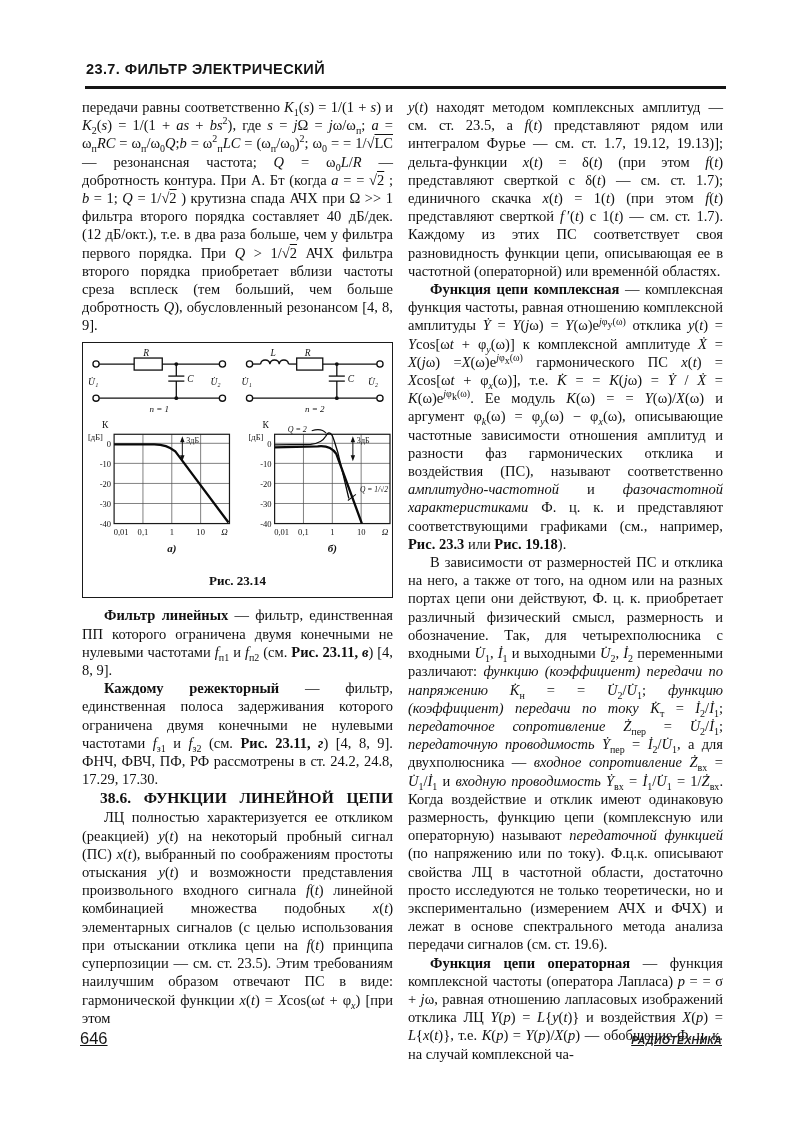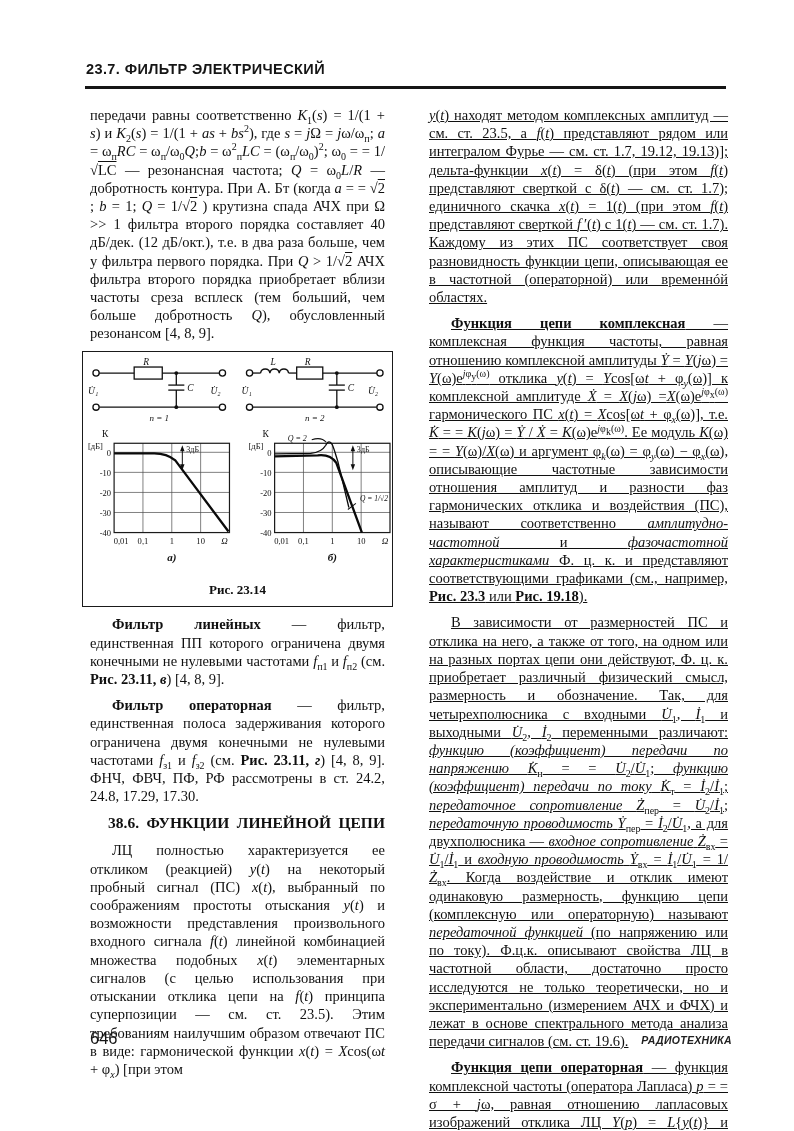--- a/index.html
+++ b/index.html
@@ -5,22 +5,22 @@
   html,body{margin:0;padding:0;background:#ffffff;}
   #page{position:relative;width:794px;height:1131px;background:#ffffff;color:#101010;overflow:hidden;}
   
   #running-head{position:absolute;left:86px;top:60px;width:640px;
     font:700 14.5px/18px "Liberation Sans",sans-serif;letter-spacing:.4px;color:#151515;}
   #head-rule{position:absolute;left:85px;top:86px;width:641px;height:3px;background:#151515;}
   
   .col{position:absolute;top:98px;font:14.5px/18.2px "Liberation Serif",serif;
     text-align:justify;color:#101010;}
   #col-left{left:82px;width:311px;}
-  #col-right{left:421px;width:315px;text-decoration:underline;}
-  .col p{margin:8px;}
+  #col-right{left:408px;width:315px;}
+  .col p{margin:0;}
   .indent{text-indent:22px;}
   .ov{text-decoration:overline;}
   sub,sup{font-size:10px;line-height:0;}
   .sec-head{font:700 15.5px/20px "Liberation Serif",serif;margin:1px 0 0 0;
     text-align:justify;text-align-last:justify;text-indent:18px;}
   
   #figure-box{border:1.6px solid #1a1a1a;margin:7px 0 8px 0;padding:5px 1px 1px 1px;background:#fff;}
   #figure-box svg{display:block;width:100%;height:auto;}
   .fig-text{font-family:"Liberation Serif",serif;fill:#101010;}
   .fig-it{font-style:italic;}
@@ -28,22 +28,22 @@
   .wire{stroke:#101010;stroke-width:1.3;fill:none;}
   .thick{stroke:#0a0a0a;stroke-width:2.3;fill:none;stroke-linejoin:round;}
   .thin{stroke:#0a0a0a;stroke-width:1.3;fill:none;stroke-linejoin:round;}
   .grid{stroke:#4a4a4a;stroke-width:.7;}
   .frame{stroke:#1a1a1a;stroke-width:1.2;fill:none;}
   .node{fill:#101010;}
   .term{fill:#fff;stroke:#101010;stroke-width:1.3;}
   .arrowline{stroke:#101010;stroke-width:1;}
   .ah{fill:#101010;}
   
-  #footer{position:absolute;left:90px;top:1022px;width:642px;display:flex;
-    justify-content:space-between;align-items:baseline;}
+  #footer{position:absolute;left:80px;top:1022px;width:642px;display:flex;
+    justify-content:space-between;align-items:baseline;text-decoration:underline;}
   #page-num{font:16.5px "Liberation Sans",sans-serif;color:#151515;}
   #journal{font:italic 700 10.5px "Liberation Sans",sans-serif;letter-spacing:.3px;color:#202020;margin-top:12px;}
 </style>
 </head>
 <body>
 
 <div id="page">
 
   <div id="running-head">23.7. ФИЛЬТР ЭЛЕКТРИЧЕСКИЙ</div>
   <div id="head-rule"></div>
@@ -162,21 +162,21 @@
           <text class="fig-text" x="272" y="94.5" font-size="8">3дБ</text>
           <text class="fig-text fig-it" x="303" y="144" font-size="7.5" text-anchor="end">Q = 1/√2</text>
           <text class="fig-text fig-b fig-it" x="247.5" y="203" font-size="11" text-anchor="middle">б)</text>
         </g>
 
         <text class="fig-text fig-b" x="153" y="236" font-size="13" text-anchor="middle">Рис. 23.14</text>
       </svg>
     </div>
 
     <p class="indent"><b>Фильтр линейных</b> — фильтр, единственная ПП которого ограничена двумя конечными не нулевыми частотами <i>f</i><sub>п1</sub> и <i>f</i><sub>п2</sub> (см. <b>Рис. 23.11, <i>в</i></b>) [4, 8, 9].</p>
-    <p class="indent"><b>Фильтр операторная</b> — фильтр, единственная полоса задерживания которого ограничена двумя конечными не нулевыми частотами <i>f</i><sub>з1</sub> и <i>f</i><sub>з2</sub> (см. <b>Рис. 23.11, <i>г</i></b>) [4, 8, 9]. ФНЧ, ФВЧ, ПФ, РФ рассмотрены в ст. 24.2, 24.8, 17.29, 17.30.</p>
+    <p class="indent"><b>Каждому режекторный</b> — фильтр, единственная полоса задерживания которого ограничена двумя конечными не нулевыми частотами <i>f</i><sub>з1</sub> и <i>f</i><sub>з2</sub> (см. <b>Рис. 23.11, <i>г</i></b>) [4, 8, 9]. ФНЧ, ФВЧ, ПФ, РФ рассмотрены в ст. 24.2, 24.8, 17.29, 17.30.</p>
     <p class="sec-head">38.6. ФУНКЦИИ ЛИНЕЙНОЙ ЦЕПИ</p>
     <p class="indent">ЛЦ полностью характеризуется ее откликом (реакцией) <i>y</i>(<i>t</i>) на некоторый пробный сигнал (ПС) <i>x</i>(<i>t</i>), выбранный по соображениям простоты отыскания <i>y</i>(<i>t</i>) и возможности представления произвольного входного сигнала <i>f</i>(<i>t</i>) линейной комбинацией множества подобных <i>x</i>(<i>t</i>) элементарных сигналов (с целью использования при отыскании отклика цепи на <i>f</i>(<i>t</i>) принципа суперпозиции — см. ст. 23.5). Этим требованиям наилучшим образом отвечают ПС в виде: гармонической функции <i>x</i>(<i>t</i>) = <i>X</i>cos(ω<i>t</i> + φ<sub><i>x</i></sub>) [при этом</p>
   </div>
 
   <div id="col-right" class="col">
     <p><i>y</i>(<i>t</i>) находят методом комплексных амплитуд — см. ст. 23.5, а <i>f</i>(<i>t</i>) представляют рядом или интегралом Фурье — см. ст. 1.7, 19.12, 19.13)]; дельта-функции <i>x</i>(<i>t</i>) = δ(<i>t</i>) (при этом <i>f</i>(<i>t</i>) представляют сверткой с δ(<i>t</i>) — см. ст. 1.7); единичного скачка <i>x</i>(<i>t</i>) = 1(<i>t</i>) (при этом <i>f</i>(<i>t</i>) представляют сверткой <i>f</i> ′(<i>t</i>) с 1(<i>t</i>) — см. ст. 1.7). Каждому из этих ПС соответствует своя разновидность функции цепи, описывающая ее в частотной (операторной) или временнóй областях.</p>
     <p class="indent"><b>Функция цепи комплексная</b> — комплексная функция частоты, равная отношению комплексной амплитуды <i>Ẏ</i> = <i>Y</i>(<i>j</i>ω) = <i>Y</i>(ω)e<sup><i>j</i>φ<sub>y</sub>(ω)</sup> отклика <i>y</i>(<i>t</i>) = <i>Y</i>cos[ω<i>t</i> + φ<sub><i>y</i></sub>(ω)] к комплексной амплитуде <i>Ẋ</i> = <i>X</i>(<i>j</i>ω) =<i>X</i>(ω)e<sup><i>j</i>φ<sub>x</sub>(ω)</sup> гармонического ПС <i>x</i>(<i>t</i>) = <i>X</i>cos[ω<i>t</i> + φ<sub><i>x</i></sub>(ω)], т.е. <i>K̇</i> = = <i>K</i>(<i>j</i>ω) = <i>Ẏ</i> / <i>Ẋ</i> = <i>K</i>(ω)e<sup><i>j</i>φ<sub>k</sub>(ω)</sup>. Ее модуль <i>K</i>(ω) = = <i>Y</i>(ω)/<i>X</i>(ω) и аргумент φ<sub><i>k</i></sub>(ω) = φ<sub><i>y</i></sub>(ω) − φ<sub><i>x</i></sub>(ω), описывающие частотные зависимости отношения амплитуд и разности фаз гармонических отклика и воздействия (ПС), называют соответственно <i>амплитудно-частотной</i> и <i>фазочастотной характеристиками</i> Ф. ц. к. и представляют соответствующими графиками (см., например, <b>Рис. 23.3</b> или <b>Рис. 19.18</b>).</p>
     <p class="indent">В зависимости от размерностей ПС и отклика на него, а также от того, на одном или на разных портах цепи они действуют, Ф. ц. к. приобретает различный физический смысл, размерность и обозначение. Так, для четырехполюсника с входными <i>U̇</i><sub>1</sub>, <i>İ</i><sub>1</sub> и выходными <i>U̇</i><sub>2</sub>, <i>İ</i><sub>2</sub> переменными различают: <i>функцию (коэффициент) передачи по напряжению</i> <i>K̇</i><sub>н</sub> = = <i>U̇</i><sub>2</sub>/<i>U̇</i><sub>1</sub>; <i>функцию (коэффициент) передачи по току</i> <i>K̇</i><sub>т</sub> = <i>İ</i><sub>2</sub>/<i>İ</i><sub>1</sub>; <i>передаточное сопротивление</i> <i>Ż</i><sub>пер</sub> = <i>U̇</i><sub>2</sub>/<i>İ</i><sub>1</sub>; <i>передаточную проводимость</i> <i>Ẏ</i><sub>пер</sub> = <i>İ</i><sub>2</sub>/<i>U̇</i><sub>1</sub>, а для двухполюсника — <i>входное сопротивление</i> <i>Ż</i><sub>вх</sub> = <i>U̇</i><sub>1</sub>/<i>İ</i><sub>1</sub> и <i>входную проводимость</i> <i>Ẏ</i><sub>вх</sub> = <i>İ</i><sub>1</sub>/<i>U̇</i><sub>1</sub> = 1/<i>Ż</i><sub>вх</sub>. Когда воздействие и отклик имеют одинаковую размерность, функцию цепи (комплексную или операторную) называют <i>передаточной функцией</i> (по напряжению или по току). Ф.ц.к. описывают свойства ЛЦ в частотной области, достаточно просто исследуются не только теоретически, но и экспериментально (измерением АЧХ и ФЧХ) и лежат в основе спектрального метода анализа передачи сигналов (см. ст. 19.6).</p>
     <p class="indent"><b>Функция цепи операторная</b> — функция комплексной частоты (оператора Лапласа) <i>p</i> = = σ + <i>j</i>ω, равная отношению лапласовых изображений отклика ЛЦ <i>Y</i>(<i>p</i>) = <i>L</i>{<i>y</i>(<i>t</i>)} и воздействия <i>X</i>(<i>p</i>) = <i>L</i>{<i>x</i>(<i>t</i>)}, т.е. <i>K</i>(<i>p</i>) = <i>Y</i>(<i>p</i>)/<i>X</i>(<i>p</i>) — обобщение Ф. ц. к. на случай комплексной ча-</p>
   </div>

